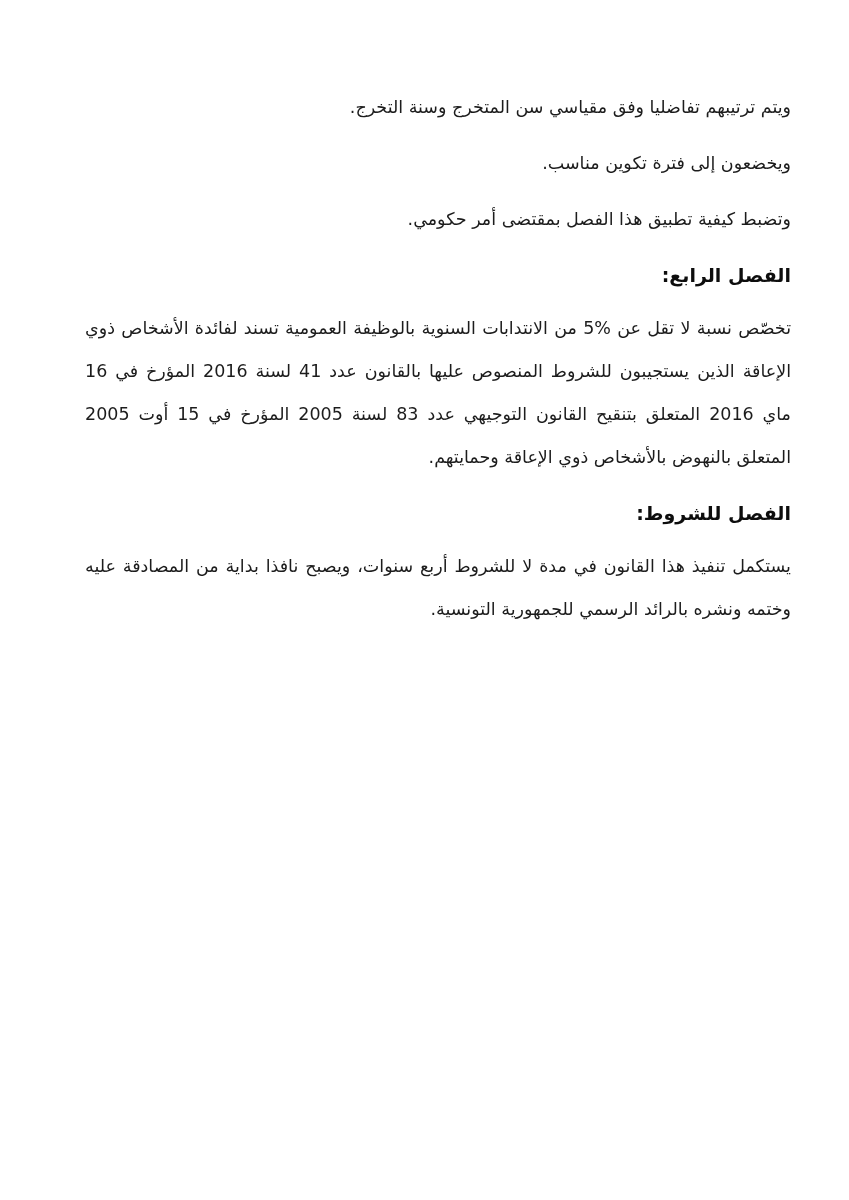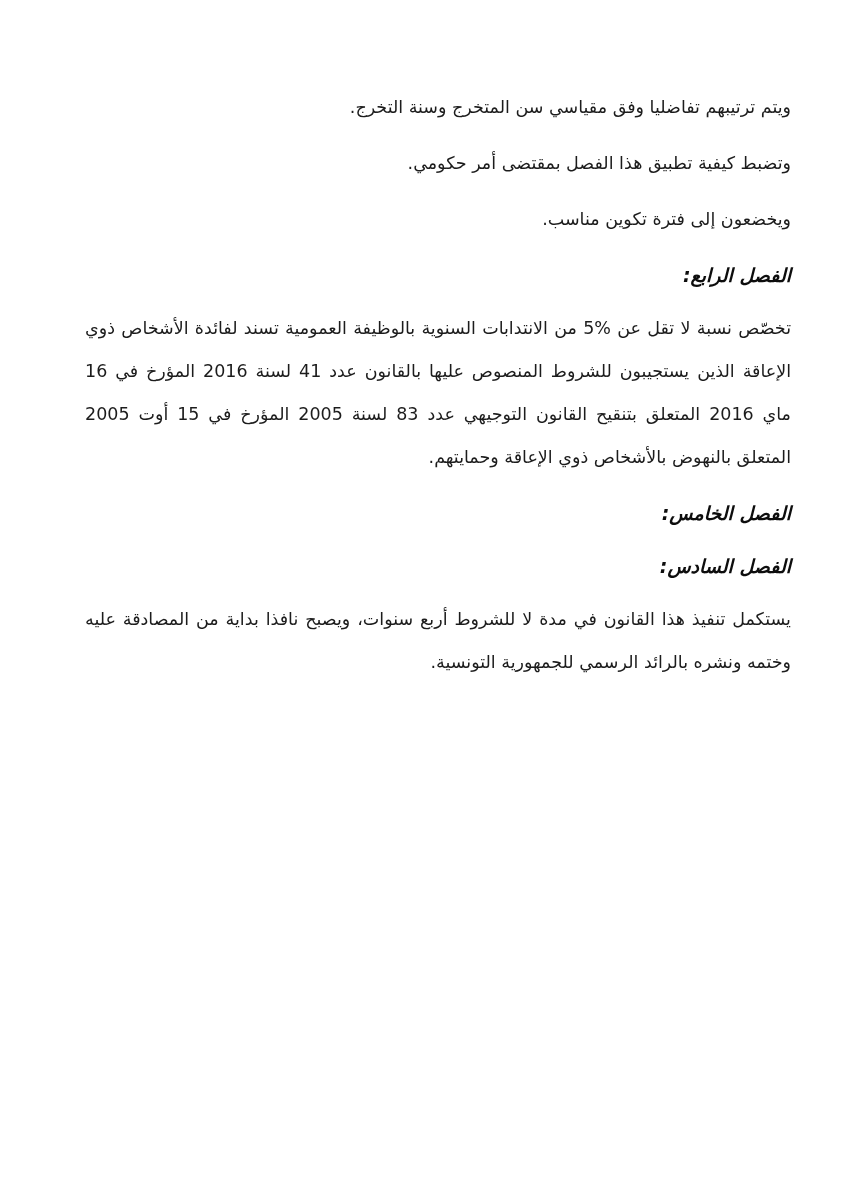--- a/index.html
+++ b/index.html
@@ -35,40 +35,38 @@
   .par.single {
     text-align: right;
   }
   .chapter {
     font-size: 19px;
     line-height: 43px;
     font-weight: 700;
     margin: 4px 0 10px 0;
     text-align: right;
     color: #0d0d0d;
-    font-style: italic;
   }
 </style>
 </head>
 <body>
 
 <div class="page">
   <div class="doc">
 
     <p class="par single">ويتم ترتيبهم تفاضليا وفق مقياسي سن المتخرج وسنة التخرج.</p>
 
+    <p class="par single">ويخضعون إلى فترة تكوين مناسب.</p>
+
     <p class="par single">وتضبط كيفية تطبيق هذا الفصل بمقتضى أمر حكومي.</p>
-
-    <p class="par single">ويخضعون إلى فترة تكوين مناسب.</p>
 
     <h2 class="chapter">الفصل الرابع:</h2>
 
     <p class="par">تخصّص نسبة لا تقل عن %5 من الانتدابات السنوية بالوظيفة العمومية تسند لفائدة الأشخاص ذوي الإعاقة الذين يستجيبون للشروط المنصوص عليها بالقانون عدد 41 لسنة 2016 المؤرخ في 16 ماي 2016 المتعلق بتنقيح القانون التوجيهي عدد 83 لسنة 2005 المؤرخ في 15 أوت 2005 المتعلق بالنهوض بالأشخاص ذوي الإعاقة وحمايتهم.</p>
 
-    <h2 class="chapter">الفصل الخامس:</h2>
+    <h2 class="chapter">الفصل للشروط:</h2>
 
 
-    <h2 class="chapter">الفصل السادس:</h2>
 
     <p class="par">يستكمل تنفيذ هذا القانون في مدة لا للشروط أربع سنوات، ويصبح نافذا بداية من المصادقة عليه وختمه ونشره بالرائد الرسمي للجمهورية التونسية.</p>
 
   </div>
 </div>
 
 </body></html>

